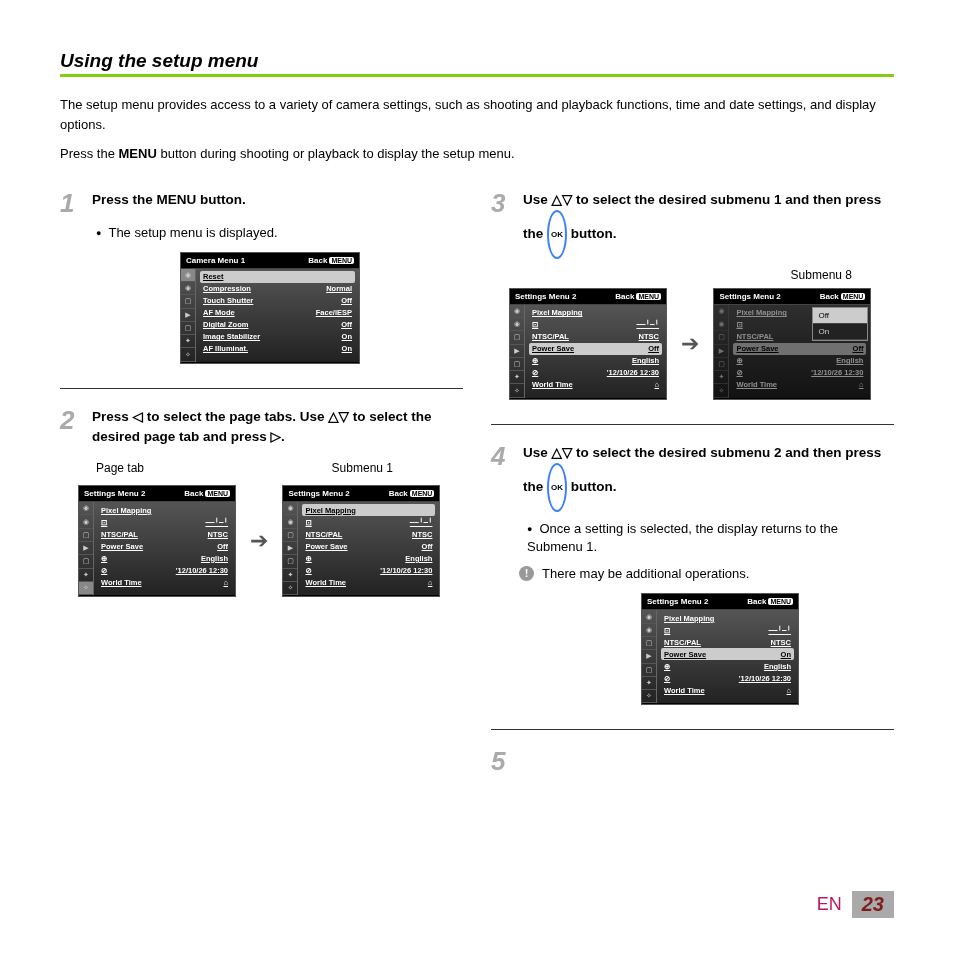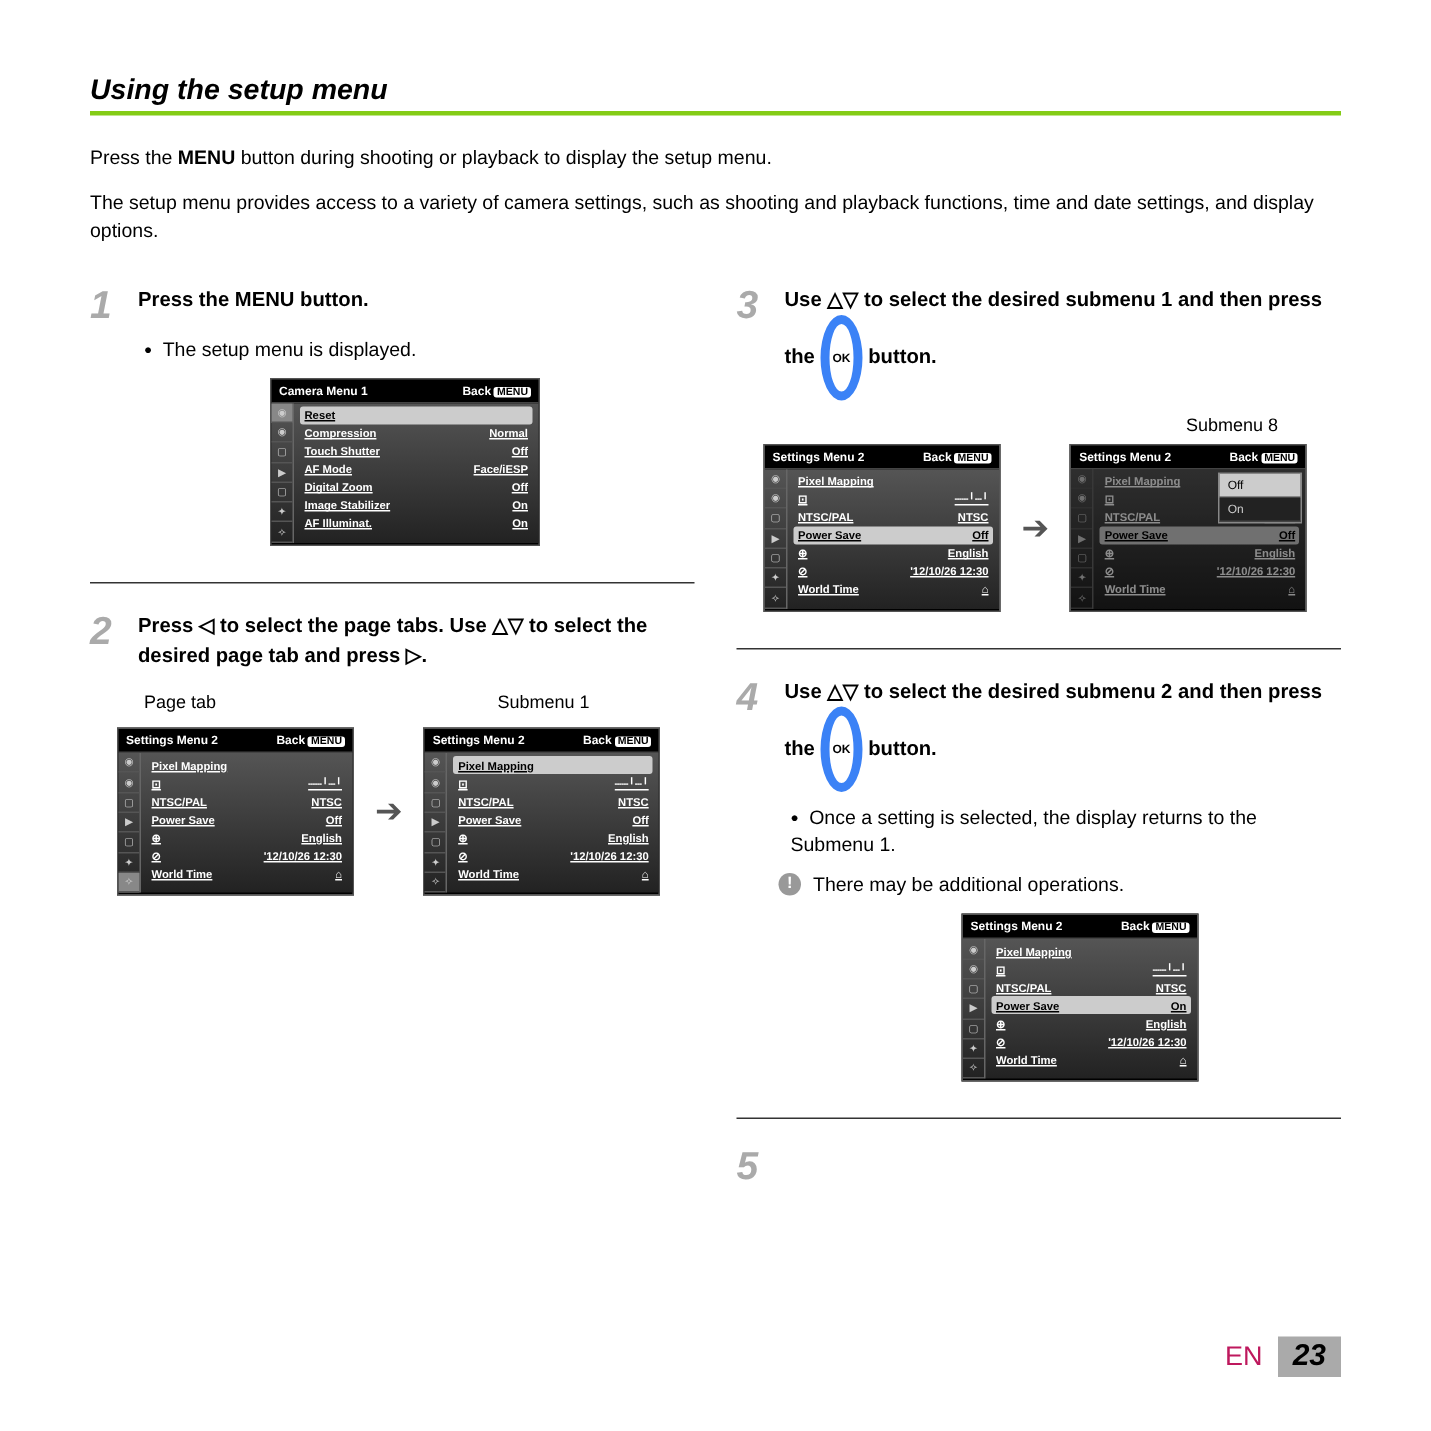--- a/index.html
+++ b/index.html
@@ -13,21 +13,21 @@
   .step { display: flex; align-items: flex-start; gap: 8px; margin-bottom: 8px; }
   .stepnum { font-size: 26px; font-weight: bold; font-style: italic; color: #aaa; line-height: 1; width: 24px; }
   .steptxt { font-weight: bold; font-size: 13.5px; line-height: 1.5; flex: 1; }
   .bullet { font-size: 13px; margin-left: 36px; margin-bottom: 10px; line-height: 1.4; }
   .bullet::before { content: "●"; font-size: 9px; margin-right: 7px; position: relative; top: -1px; }
   .note { font-size: 13px; margin-left: 28px; display: flex; gap: 8px; align-items: flex-start; margin-bottom: 12px; }
   .note-icon { width: 15px; height: 15px; border-radius: 50%; background: #999; color: #fff; font-size: 11px; font-weight: bold; text-align: center; line-height: 15px; flex: 0 0 15px; }
   hr.sep { border: none; border-top: 1px solid #333; margin: 24px 0 18px 0; }
   .label { font-size: 12px; margin-bottom: 4px; }
   .sym { font-family: Arial; }
-  .okbtn { display: inline-block; border: 6px solid #3b82f6; border-radius: 50%; font-size: 8px; padding: 17px 2px; line-height: 11px; vertical-align: middle; }
+  .okbtn { display: inline-block; border: 2px solid #3b82f6; border-radius: 50%; font-size: 8px; padding: 17px 2px; line-height: 11px; vertical-align: middle; }
 
   
   .screen { background: #000; color: #fff; font-size: 8px; border: 1px solid #555; position: relative; }
   .screen.sm { width: 158px; height: 112px; }
   .screen.cam1 { width: 180px; height: 112px; }
   .screen-hdr { display: flex; justify-content: space-between; padding: 3px 5px; font-size: 8px; font-weight: bold; border-bottom: 1px solid #444; gap: 28px; }
   .screen-hdr .mbtn { background: #fff; color: #000; border-radius: 2px; padding: 0 2px; font-size: 7px; margin-left: 2px; }
   .screen-body { display: flex; height: calc(100% - 17px); background: linear-gradient(180deg, #555 0%, #222 100%); }
   .tabs { width: 15px; display: flex; flex-direction: column; border-right: 1px solid #666; }
   .tab { flex: 1; display: flex; align-items: center; justify-content: center; font-size: 7px; border-bottom: 1px solid #555; color: #ccc; }
@@ -42,32 +42,32 @@
   .arrow { font-size: 22px; color: #555; }
 
   
   .popup { position: absolute; right: 2px; top: 18px; width: 56px; background: #222; border: 1px solid #888; }
   .popup .prow { padding: 3px 5px; font-size: 8px; color: #ccc; border-bottom: 1px solid #444; }
   .popup .prow.hl { background: #ccc; color: #000; }
 
   
   .footer { position: absolute; bottom: 36px; right: 60px; display: flex; align-items: center; gap: 10px; }
   .footer .en { font-size: 18px; color: #be185d; }
-  .footer .pg { background: #aaa; color: #000000; font-weight: bold; font-style: italic; font-size: 20px; padding: 2px 10px; }
+  .footer .pg { background: #aaa; color: #7f1d1d; font-weight: bold; font-style: italic; font-size: 20px; padding: 2px 10px; }
 </style>
 </head>
 <body>
 
 <div class="page">
   <div class="title">Using the setup menu</div>
 
+  <p class="intro">The setup menu provides access to a variety of camera settings, such as shooting and playback functions, time and date settings, and display options.</p>
   <p class="intro">
     <span>Press the </span><b>MENU</b><span> button during shooting or playback to display the setup menu.</span>
   </p>
-  <p class="intro">The setup menu provides access to a variety of camera settings, such as shooting and playback functions, time and date settings, and display options.</p>
 
   <div class="cols">
 
     <div class="col">
 
       <div class="step">
         <div class="stepnum">1</div>
         <div class="steptxt"><span>Press the </span><span>MENU</span><span> button.</span></div>
       </div>
       <div class="bullet">The setup menu is displayed.</div>

